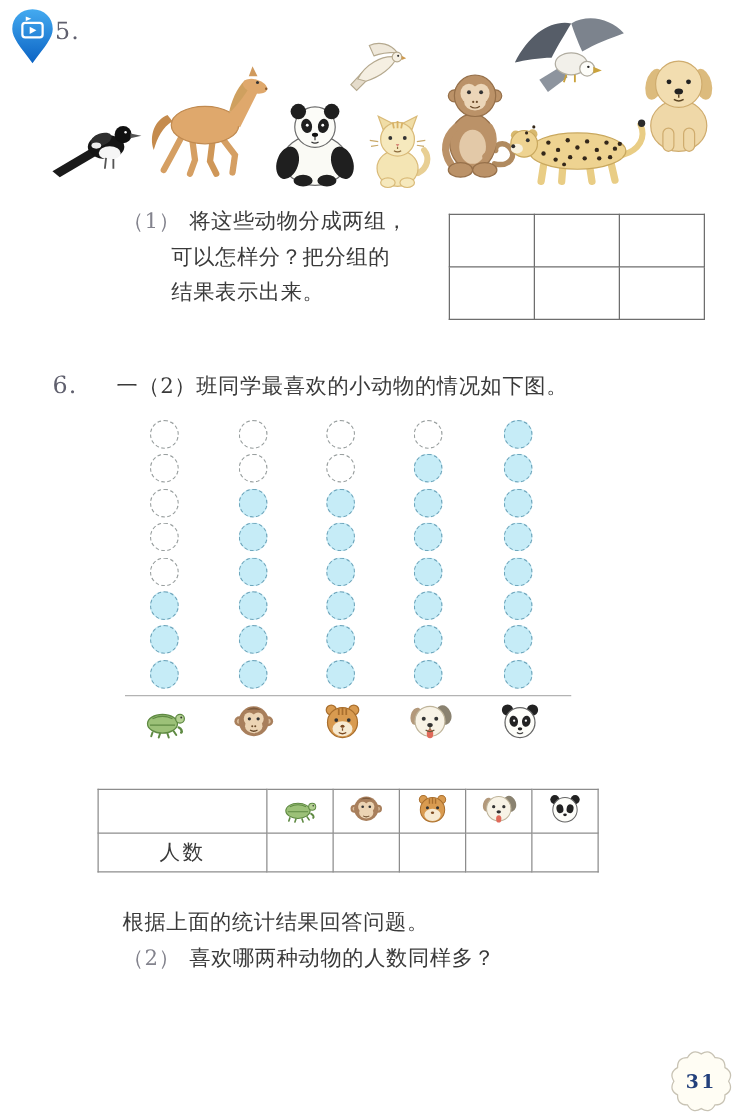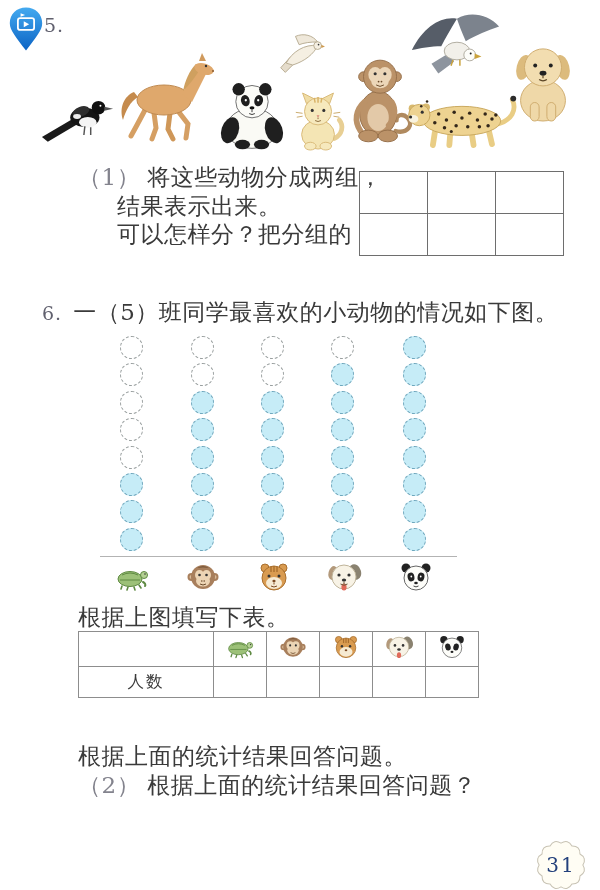--- a/index.html
+++ b/index.html
@@ -1,21 +1,21 @@
 <!DOCTYPE html>
 <html><head>
 <meta charset="utf-8">
 <style>
   html,body{margin:0;padding:0;background:#fff;}
   #page{
     position:relative;width:600px;height:890px;background:#ffffff;
     font-family:"DejaVu Serif","Liberation Serif",serif;color:#3a3a3a;overflow:hidden;
   }
   .abs{position:absolute;}
-  .zh{font-size:23px;letter-spacing:.5px;white-space:nowrap;}
+  .zh{font-size:17px;letter-spacing:.5px;white-space:nowrap;margin-left:20px;}
   .probnum{font-size:19px;color:#60606e;letter-spacing:1px;}
   .qlabel{color:#83838d;margin-right:7px;}
   .qline{height:28.5px;line-height:28.5px;}
   .indent{padding-left:39px;}
 
   
   table.group{border-collapse:collapse;}
   table.group td{width:67px;height:41px;border:1px solid #6e6e6e;padding:0;}
 
   
@@ -31,21 +31,21 @@
   table.fill td{border:1px solid #8d8d8d;padding:0;text-align:center;vertical-align:middle;}
   table.fill td.lbl{width:134px;}
   table.fill td.cell{width:52px;}
   table.fill tr.hdr td{height:34px;}
   table.fill tr.dat td{height:30px;font-size:16.5px;letter-spacing:2px;}
 
   
   #badge{left:536px;top:840px;width:50px;height:50px;}
   #badge span{
     position:absolute;inset:0;display:flex;align-items:center;justify-content:center;
-    font-size:20px;color:#23407c;letter-spacing:2px;
+    font-size:15px;color:#23407c;letter-spacing:2px;font-weight:bold;
   }
 </style>
 </head>
 <body>
 
 <div id="page">
 
   <svg class="abs" style="left:8px;top:5px" width="36" height="48" viewBox="0 0 40 52">
     <defs>
       <linearGradient id="pinG" x1="0" y1="0" x2="0" y2="1">
@@ -204,42 +204,42 @@
     <circle cx="32" cy="24" r="2" fill="#222"></circle>
     <circle cx="48" cy="24" r="2" fill="#222"></circle>
     <ellipse cx="40" cy="32" rx="3.5" ry="2.5" fill="#222"></ellipse>
     <path d="M40,34.5 L40,37 M36,38.5 Q40,41 44,38.5" stroke="#5a4424" stroke-width="1.2" fill="none"></path>
     <rect x="27" y="62" width="9" height="19" rx="4.5" fill="#efd8a8" stroke="#cfac6e" stroke-width="1"></rect>
     <rect x="44" y="62" width="9" height="19" rx="4.5" fill="#efd8a8" stroke="#cfac6e" stroke-width="1"></rect>
   </svg>
 
   <div class="abs zh" style="left:78px;top:163px">
     <div class="qline"><span class="qlabel">（1）</span><span>将这些动物分成两组，</span></div>
+    <div class="qline indent">可以怎样分？把分组的</div>
     <div class="qline indent">结果表示出来。</div>
-    <div class="qline indent">可以怎样分？把分组的</div>
   </div>
 
   <table class="group abs" style="left:359px;top:171px">
     <tbody>
         <tr>
       <td></td>
           <td></td>
           <td></td>
     </tr>
     <tr>
       <td></td>
           <td></td>
           <td></td>
     </tr>
   </tbody>
     </table>
 
   <div class="abs" style="left:42px;top:297px;display:flex;gap:11px;align-items:baseline">
     <span class="probnum">6.</span>
-    <span class="zh">一（5）班同学最喜欢的小动物的情况如下图。</span>
+    <span class="zh">一（2）班同学最喜欢的小动物的情况如下图。</span>
   </div>
 
   <div class="chart-col" style="left:120px">
       <div class="dot empty"></div>
       <div class="dot empty"></div>
       <div class="dot empty"></div>
       <div class="dot empty"></div>
       <div class="dot empty"></div>
       <div class="dot filled"></div>
       <div class="dot filled"></div>
@@ -337,21 +337,20 @@
       <circle cx="28" cy="7" r="4.5" fill="#222"></circle>
     <circle cx="18" cy="17" r="12" fill="#fdfdf9" stroke="#666" stroke-width="1"></circle>
     <ellipse cx="13" cy="16" rx="3.4" ry="4.4" fill="#222" transform="rotate(-12 13 16)"></ellipse>
     <ellipse cx="23" cy="16" rx="3.4" ry="4.4" fill="#222" transform="rotate(12 23 16)"></ellipse>
     <circle cx="13.3" cy="15.5" r="0.9" fill="#fff"></circle>
       <circle cx="22.7" cy="15.5" r="0.9" fill="#fff"></circle>
     <ellipse cx="18" cy="22" rx="1.8" ry="1.3" fill="#222"></ellipse>
     <path d="M15.5,25 Q18,26.8 20.5,25" stroke="#444" stroke-width="1" fill="none"></path>
   </svg>
 
-  <div class="abs zh" style="left:78px;top:602px">根据上图填写下表。</div>
 
   <table class="fill abs" style="left:78px;top:631px">
     <tbody>
         <tr class="hdr">
       <td class="lbl"></td>
       <td class="cell">
         <svg width="30" height="26" viewBox="0 0 36 32">
           <path d="M29,21 C31,22 32,24 31,25" stroke="#5f8a43" stroke-width="2" fill="none" stroke-linecap="round"></path>
           <ellipse cx="16" cy="18" rx="12" ry="7.5" fill="#9cc178" stroke="#5f8a43" stroke-width="1"></ellipse>
           <path d="M8,14 Q16,10 24,14 M6,19 L26,19" stroke="#5f8a43" stroke-width="1" fill="none"></path>
@@ -414,23 +413,23 @@
       <td class="lbl">人数</td>
       <td class="cell"></td>
       <td class="cell"></td>
       <td class="cell"></td>
       <td class="cell"></td>
       <td class="cell"></td>
     </tr>
   </tbody>
     </table>
 
-  <div class="abs zh" style="left:78px;top:742px">
+  <div class="abs zh" style="left:78px;top:724px">
     <div class="qline">根据上面的统计结果回答问题。</div>
-    <div class="qline"><span class="qlabel">（2）</span><span>根据上面的统计结果回答问题？</span></div>
+    <div class="qline"><span class="qlabel">（2）</span><span>喜欢哪两种动物的人数同样多？</span></div>
   </div>
 
   <div id="badge" class="abs">
     <svg width="50" height="50" viewBox="0 0 48 48">
       <path d="M45,24 Q49.1,30.7 42.2,34.5 Q42.4,42.4 34.5,42.2 Q30.7,49.1 24,45 Q17.3,49.1 13.5,42.2 Q5.6,42.4 5.8,34.5 Q-1.1,30.7 3,24 Q-1.1,17.3 5.8,13.5 Q5.6,5.6 13.5,5.8 Q17.3,-1.1 24,3 Q30.7,-1.1 34.5,5.8 Q42.4,5.6 42.2,13.5 Q49.1,17.3 45,24 Z" fill="#fffdf4" stroke="#c8c3b4" stroke-width="1"></path>
     </svg>
     <span>31</span>
   </div>
 
 </div>

